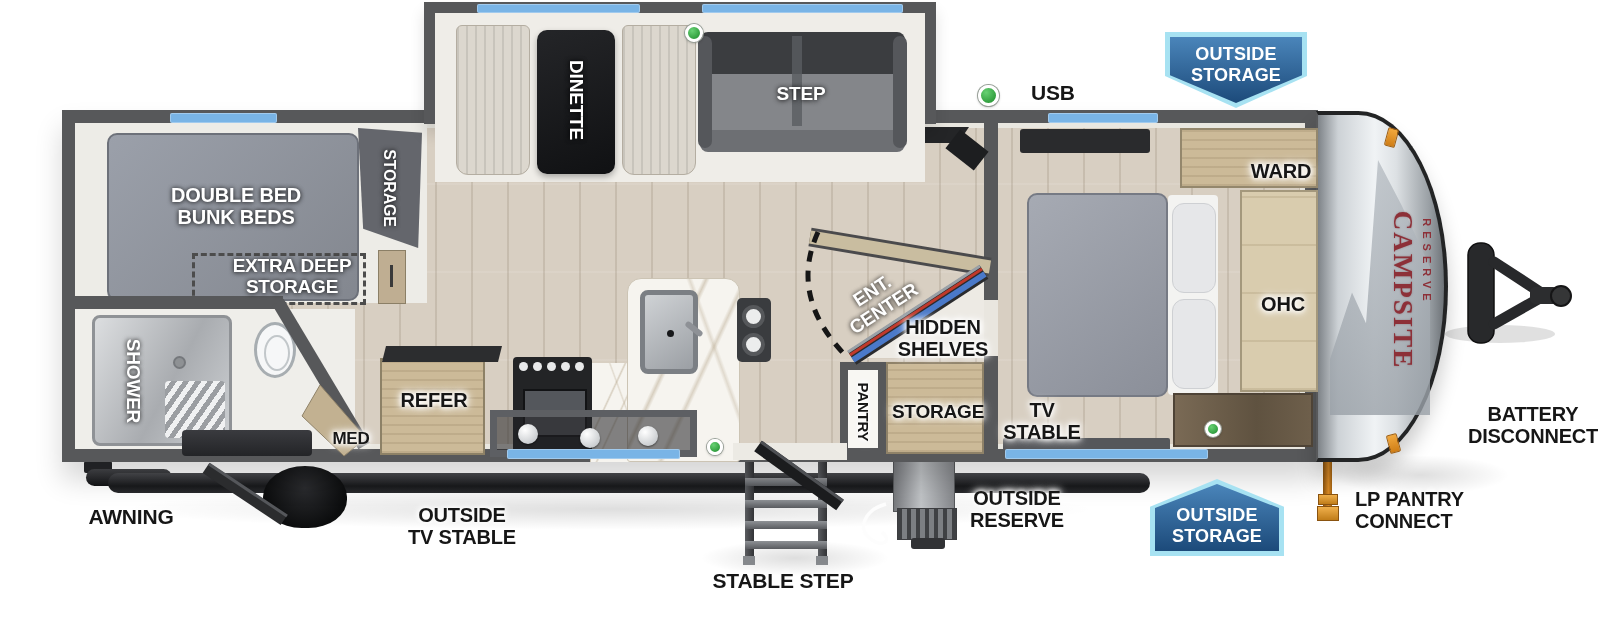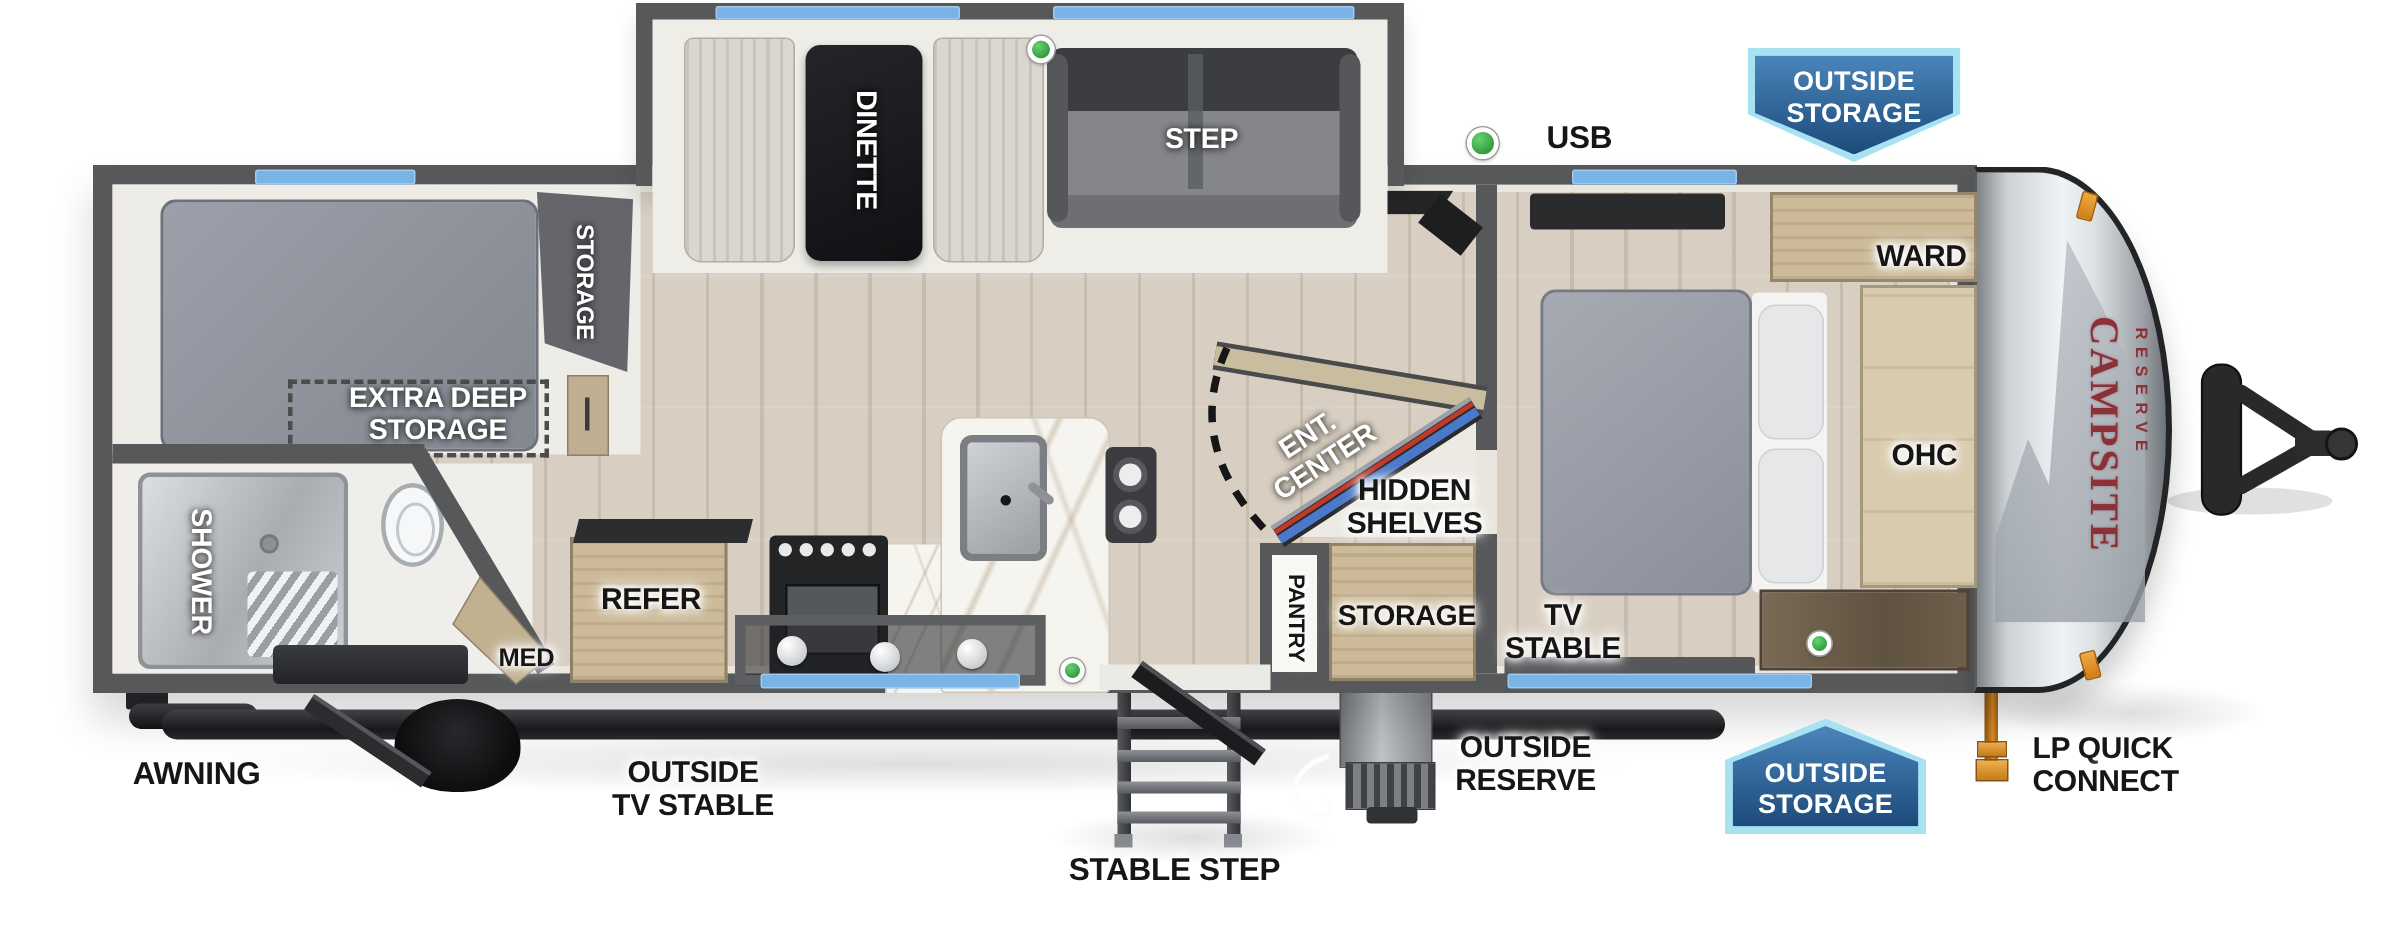--- a/index.html
+++ b/index.html
@@ -307,20 +307,24 @@
 
   <div class="gdot" style="left:685px;top:24px;"></div>
   <div class="gdot" style="left:978px;top:85px;width:21px;height:21px;"></div>
   <div class="gdot" style="left:707px;top:439px;width:16px;height:16px;"></div>
   <div class="gdot" style="left:1205px;top:421px;width:16px;height:16px;"></div>
 
   <div class="lbl s21" style="left:1031px;top:93px;transform:translate(0,-50%);">USB</div>
   <div class="lbl w v s19" style="left:576px;top:100px;">DINETTE</div>
   <div class="lbl w s19" style="left:801px;top:94px;">STEP</div>
 
+  <div class="lbl w" style="left:236px;top:207px;">
+    <div>DOUBLE BED</div>
+    <div>BUNK BEDS</div>
+  </div>
   <div class="lbl w v s16" style="left:389px;top:188px;">STORAGE</div>
   <div class="lbl w s19" style="left:292px;top:277px;">
     <div>EXTRA DEEP</div>
     <div>STORAGE</div>
   </div>
   <div class="lbl w v s19" style="left:133px;top:381px;">SHOWER</div>
   <div class="lbl s17" style="left:351px;top:439px;">MED</div>
   <div class="lbl" style="left:434px;top:401px;">REFER</div>
 
   <div class="lbl w s19" style="left:878px;top:300px;transform:translate(-50%,-50%) rotate(-33deg);">
@@ -345,22 +349,26 @@
   <div class="lbl" style="left:462px;top:527px;">
     <div>OUTSIDE</div>
     <div>TV STABLE</div>
   </div>
   <div class="lbl s21" style="left:783px;top:581px;">STABLE STEP</div>
   <div class="lbl" style="left:1017px;top:510px;">
     <div>OUTSIDE</div>
     <div>RESERVE</div>
   </div>
   <div class="lbl" style="left:1355px;top:511px;transform:translate(0,-50%);text-align:left;">
-    <div>LP QUICK</div>
+    <div>LP PANTRY</div>
     <div>CONNECT</div>
+  </div>
+  <div class="lbl" style="left:1533px;top:426px;">
+    <div>BATTERY</div>
+    <div>DISCONNECT</div>
   </div>
 
   <div id="badge-top" class="badge">
     <div class="outer"></div>
     <div class="inner"></div>
     <div class="txt" style="top:12px;">
       <div>OUTSIDE</div>
       <div>STORAGE</div>
     </div>
   </div>

